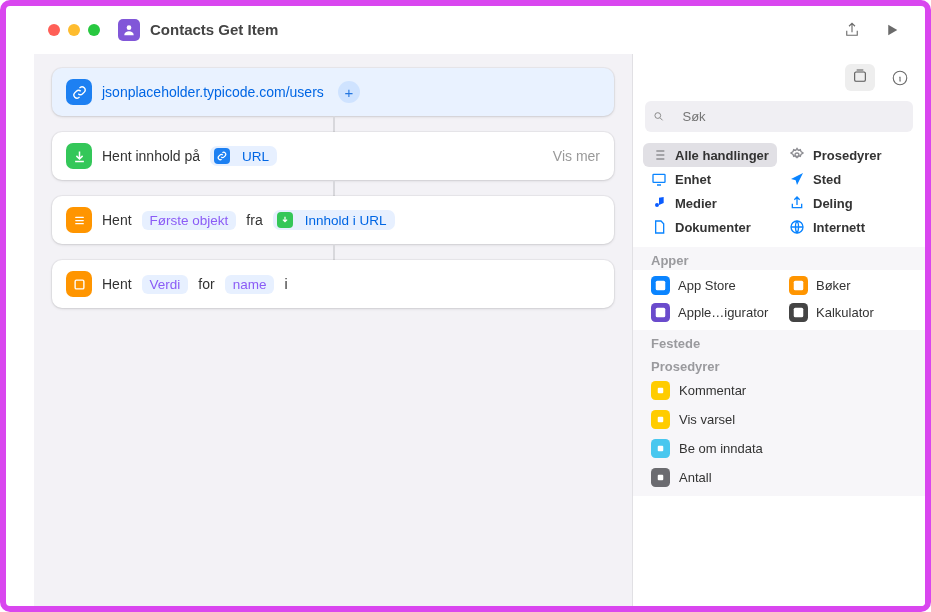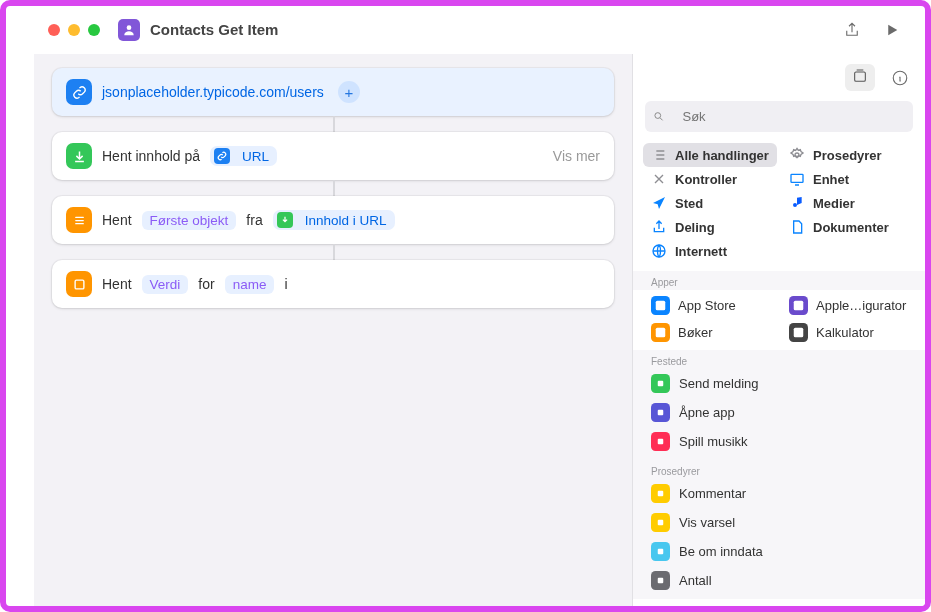--- a/index.html
+++ b/index.html
@@ -150,21 +150,21 @@
     padding: 4px 8px;
     border-radius: 6px;
     cursor: pointer;
     font-size: 13px;
     color: #333;
   }
   .cat-item.selected { background: #e1e0e5; }
   .cat-icon { width: 16px; height: 16px; display:flex; align-items:center; justify-content:center; flex-shrink:0;}
 
   .section-head {
-    font-size: 10px; color: #9a9a9e; font-weight: 400;
+    font-size: 13px; color: #9a9a9e; font-weight: 700;
     padding: 6px 18px 2px;
     background: #f7f6f9;
   }
   .action-list { background: #f7f6f9; padding-bottom: 4px;}
   .action-row {
     display: flex; align-items: center; gap: 9px;
     padding: 5px 18px;
     font-size: 13px; color: #333;
     cursor: pointer;
   }
@@ -342,28 +342,20 @@
             <span class="cat-icon">
               <svg viewBox="0 0 24 24" stroke="#8e8e93" fill="none" stroke-width="2">
                 <path d="M12 2l2 3 3-1 1 3 3 2-3 2-1 3-3-1-2 3-2-3-3 1-1-3-3-2 3-2 1-3 3 1z"></path>
                 <circle cx="12" cy="12" r="3"></circle>
               </svg>
             </span>
             <span>Prosedyrer</span>
           </div>
           <div class="cat-item">
             <span class="cat-icon">
-              <svg viewBox="0 0 24 24" stroke="#8e8e93" fill="none" stroke-width="2">
-                <path d="M6 6l12 12M18 6L6 18"></path>
-              </svg>
-            </span>
-            <span>Kontroller</span>
-          </div>
-          <div class="cat-item">
-            <span class="cat-icon">
               <svg viewBox="0 0 24 24" stroke="#0a84ff" fill="none" stroke-width="2">
                 <rect x="3" y="5" width="18" height="12" rx="1"></rect>
                 <path d="M9 21h6"></path>
               </svg>
             </span>
             <span>Enhet</span>
           </div>
           <div class="cat-item">
             <span class="cat-icon">
               <svg viewBox="0 0 24 24" fill="#0a84ff">
@@ -411,73 +403,47 @@
       <div class="apps-grid" id="apps-grid">
           <div class="app-row">
             <span class="app-row-icon" style="background:#0a84ff">
               <svg viewBox="0 0 24 24" fill="#fff">
                 <rect x="6" y="6" width="12" height="12" rx="2"></rect>
               </svg>
             </span>
             <span>App Store</span>
           </div>
           <div class="app-row">
+            <span class="app-row-icon" style="background:#ff9500">
+              <svg viewBox="0 0 24 24" fill="#fff">
+                <rect x="6" y="6" width="12" height="12" rx="2"></rect>
+              </svg>
+            </span>
+            <span>Bøker</span>
+          </div>
+          <div class="app-row">
             <span class="app-row-icon" style="background:#6a4bcc">
               <svg viewBox="0 0 24 24" fill="#fff">
                 <rect x="6" y="6" width="12" height="12" rx="2"></rect>
               </svg>
             </span>
             <span>Apple…igurator</span>
-          </div>
-          <div class="app-row">
-            <span class="app-row-icon" style="background:#ff9500">
-              <svg viewBox="0 0 24 24" fill="#fff">
-                <rect x="6" y="6" width="12" height="12" rx="2"></rect>
-              </svg>
-            </span>
-            <span>Bøker</span>
           </div>
           <div class="app-row">
             <span class="app-row-icon" style="background:#444">
               <svg viewBox="0 0 24 24" fill="#fff">
                 <rect x="6" y="6" width="12" height="12" rx="2"></rect>
               </svg>
             </span>
             <span>Kalkulator</span>
           </div>
         </div>
 
       <div class="sidebar-scroll">
         <div class="section-head">Festede</div>
-        <div class="action-list" id="pinned-list">
-            <div class="action-row">
-              <span class="action-row-icon" style="background:#34c759">
-                <svg viewBox="0 0 24 24">
-                  <rect x="6" y="6" width="12" height="12" rx="2"></rect>
-                </svg>
-              </span>
-              <span>Send melding</span>
-            </div>
-            <div class="action-row">
-              <span class="action-row-icon" style="background:#5856d6">
-                <svg viewBox="0 0 24 24">
-                  <rect x="6" y="6" width="12" height="12" rx="2"></rect>
-                </svg>
-              </span>
-              <span>Åpne app</span>
-            </div>
-            <div class="action-row">
-              <span class="action-row-icon" style="background:#ff2d55">
-                <svg viewBox="0 0 24 24">
-                  <rect x="6" y="6" width="12" height="12" rx="2"></rect>
-                </svg>
-              </span>
-              <span>Spill musikk</span>
-            </div>
-          </div>
 
         <div class="section-head">Prosedyrer</div>
         <div class="action-list" id="proc-list">
             <div class="action-row">
               <span class="action-row-icon" style="background:#ffcc00">
                 <svg viewBox="0 0 24 24">
                   <rect x="6" y="6" width="12" height="12" rx="2"></rect>
                 </svg>
               </span>
               <span>Kommentar</span>

